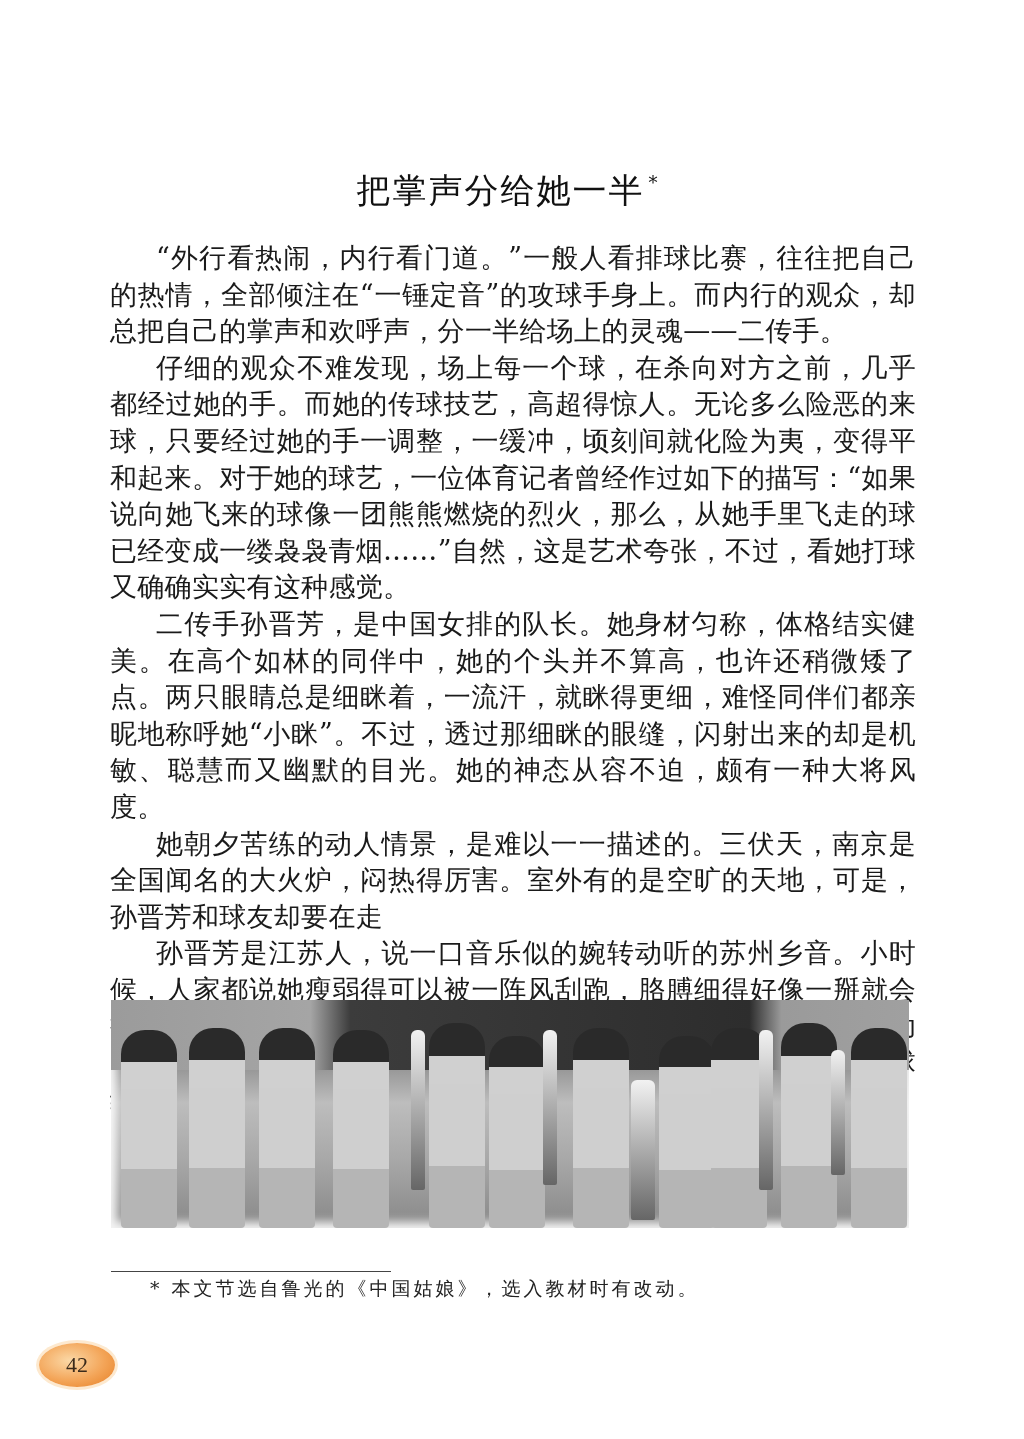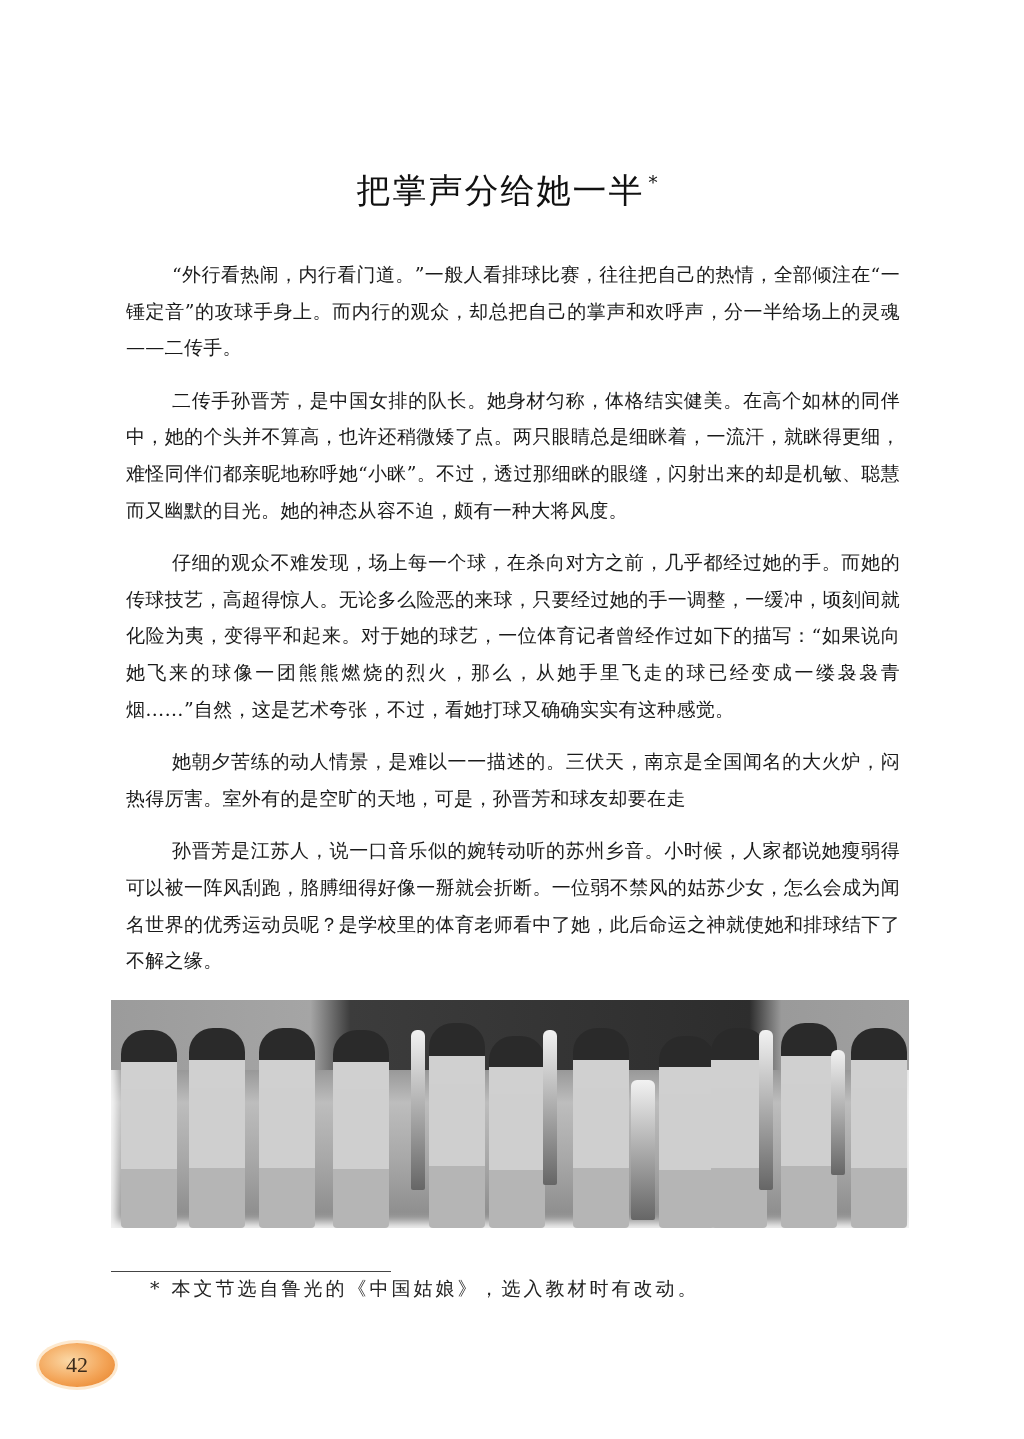--- a/index.html
+++ b/index.html
@@ -2,21 +2,21 @@
 <html><head>
 <meta charset="utf-8">
 <style>
   html, body { margin: 0; padding: 0; background: #ffffff; }
   body { width: 1024px; height: 1439px; position: relative; overflow: hidden;
          font-family: "DejaVu Serif", "Liberation Serif", serif; color: #1a1a1a; }
   .title { position: absolute; top: 168px; left: 0; width: 1016px; text-align: center;
            font-size: 34px; letter-spacing: 2px; color: #111; }
   .title .star { font-size: 18px; vertical-align: top; position: relative; top: 4px; margin-left: 4px; }
   .body { position: absolute; left: 110px; top: 240px; width: 806px; }
-  .para { font-size: 19px; line-height: 36.6px; text-indent: 46px; margin: 16px; text-align: justify;
+  .para { font-size: 27px; line-height: 36.6px; text-indent: 46px; margin: 0; text-align: justify;
           letter-spacing: 0.3px; }
   .photo { position: absolute; left: 111px; top: 1000px; width: 798px; height: 228px;
            background: linear-gradient(180deg, #6d6d6d 0%, #8a8a8a 25%, #bdbdbd 45%, #a8a8a8 70%, #888 100%);
            box-shadow: 0 0 10px 6px rgba(255,255,255,0.9) inset; overflow: hidden; }
   .photo .wall { position: absolute; left: 0; top: 0; width: 100%; height: 70px;
                  background: linear-gradient(90deg, #9b9b9b 0%, #a5a5a5 25%, #3c3c3c 30%, #2d2d2d 80%, #9a9a9a 84%, #a0a0a0 100%); }
   .photo .person { position: absolute; bottom: 0; width: 56px; border-radius: 24px 24px 4px 4px;
                    background: linear-gradient(180deg, #2a2a2a 0 16%, #d0d0d0 16% 30%, #cfcfcf 30% 70%, #b5b5b5 70% 100%); }
   .photo .trophy { position: absolute; width: 14px; background: linear-gradient(180deg,#f2f2f2,#666); border-radius: 6px 6px 2px 2px; }
   .rule { position: absolute; left: 111px; top: 1271px; width: 280px; height: 1px; background: #444; }
@@ -28,22 +28,22 @@
 </style>
 </head>
 <body>
 
 <div class="title">
   <span>把掌声分给她一半</span><span class="star">*</span>
 </div>
 
 <div class="body">
   <p class="para">“外行看热闹，内行看门道。”一般人看排球比赛，往往把自己的热情，全部倾注在“一锤定音”的攻球手身上。而内行的观众，却总把自己的掌声和欢呼声，分一半给场上的灵魂——二传手。</p>
+  <p class="para">仔细的观众不难发现，场上每一个球，在杀向对方之前，几乎都经过她的手。而她的传球技艺，高超得惊人。无论多么险恶的来球，只要经过她的手一调整，一缓冲，顷刻间就化险为夷，变得平和起来。对于她的球艺，一位体育记者曾经作过如下的描写：“如果说向她飞来的球像一团熊熊燃烧的烈火，那么，从她手里飞走的球已经变成一缕袅袅青烟……”自然，这是艺术夸张，不过，看她打球又确确实实有这种感觉。</p>
   <p class="para">二传手孙晋芳，是中国女排的队长。她身材匀称，体格结实健美。在高个如林的同伴中，她的个头并不算高，也许还稍微矮了点。两只眼睛总是细眯着，一流汗，就眯得更细，难怪同伴们都亲昵地称呼她“小眯”。不过，透过那细眯的眼缝，闪射出来的却是机敏、聪慧而又幽默的目光。她的神态从容不迫，颇有一种大将风度。</p>
-  <p class="para">仔细的观众不难发现，场上每一个球，在杀向对方之前，几乎都经过她的手。而她的传球技艺，高超得惊人。无论多么险恶的来球，只要经过她的手一调整，一缓冲，顷刻间就化险为夷，变得平和起来。对于她的球艺，一位体育记者曾经作过如下的描写：“如果说向她飞来的球像一团熊熊燃烧的烈火，那么，从她手里飞走的球已经变成一缕袅袅青烟……”自然，这是艺术夸张，不过，看她打球又确确实实有这种感觉。</p>
   <p class="para">她朝夕苦练的动人情景，是难以一一描述的。三伏天，南京是全国闻名的大火炉，闷热得厉害。室外有的是空旷的天地，可是，孙晋芳和球友却要在走</p>
   <p class="para">孙晋芳是江苏人，说一口音乐似的婉转动听的苏州乡音。小时候，人家都说她瘦弱得可以被一阵风刮跑，胳膊细得好像一掰就会折断。一位弱不禁风的姑苏少女，怎么会成为闻名世界的优秀运动员呢？是学校里的体育老师看中了她，此后命运之神就使她和排球结下了不解之缘。</p>
 </div>
 
 <div class="photo" title="Black-and-white group photo of the Chinese women's volleyball team holding trophies and wearing medals">
   <div class="wall"></div>
   <div class="person" style="left:10px;height:198px;"></div>
   <div class="person" style="left:78px;height:200px;"></div>
   <div class="person" style="left:148px;height:200px;"></div>
   <div class="person" style="left:222px;height:198px;"></div>

